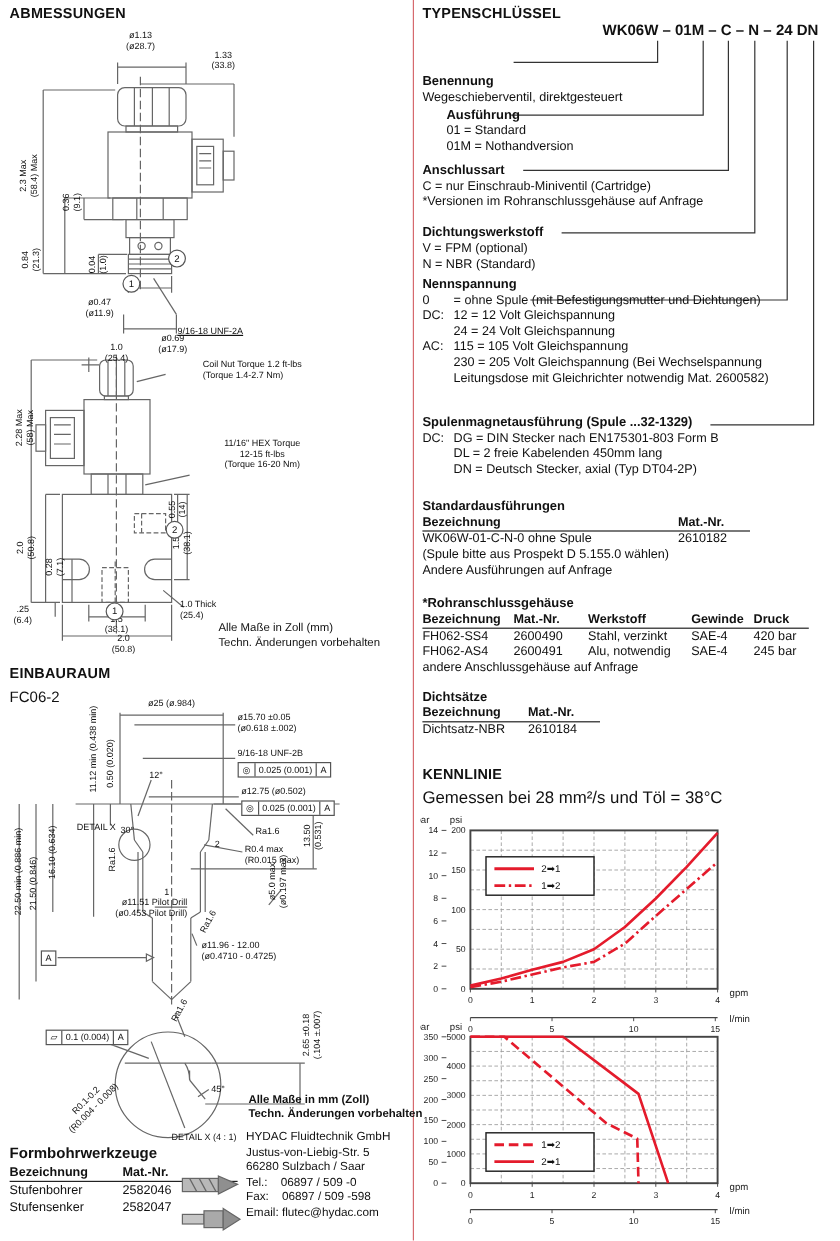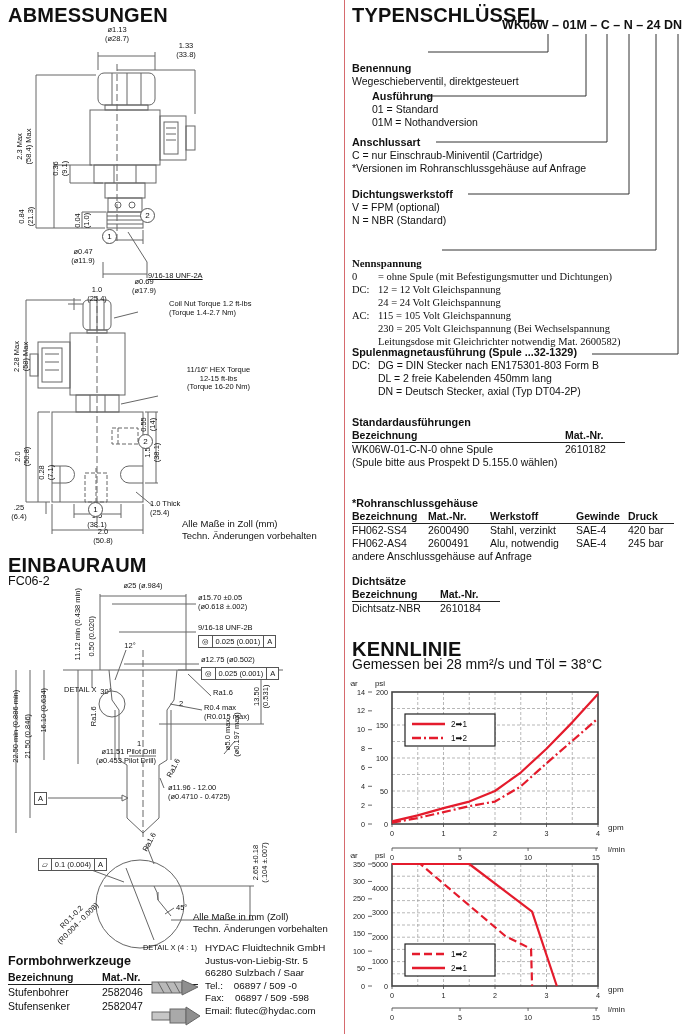--- a/index.html
+++ b/index.html
@@ -1,19 +1,19 @@
 <!DOCTYPE html>
 <html><head>
 <meta charset="utf-8">
 <style>
   html,body{margin:0;padding:0;background:#fff;}
   .page{position:relative;width:700px;height:1034px;background:#fff;overflow:hidden;
         font-family:"Liberation Sans","DejaVu Sans",sans-serif;color:#111;}
   .abs{position:absolute;}
-  .h1{font-size:20px;font-weight:bold;letter-spacing:0.2px;}
+  .h1{font-size:12px;font-weight:bold;letter-spacing:0.2px;}
   .h2{font-size:12px;}
   .divider{position:absolute;width:1px;background:#d66a6e;top:0;height:1034px;}
   
   .rcol{position:absolute;left:350px;top:0;width:350px;height:1034px;}
   .rsec{position:absolute;left:2px;width:340px;font-size:10.5px;line-height:13px;}
   .rh{font-weight:bold;font-size:10.8px;}
   .code{position:absolute;top:18px;left:0;width:332px;text-align:right;font-weight:bold;font-size:12.5px;}
   .vrow{display:flex;}
   .vpre{width:26px;flex:none;}
   .t-head{display:grid;font-weight:bold;border-bottom:1px solid #222;}
@@ -307,21 +307,21 @@
     </span>
     <span class="dl rot" style="left:214px;top:12px;width:76px;">2.65 ±0.18
 (.104 ±.007)</span>
     <span class="dl dll" style="left:168px;top:62px;width:24px;">45°</span>
     <span class="dl rot45" style="left:24px;top:70px;width:86px;">R0.1-0.2
 (R0.004 - 0.008)</span>
     <span class="dl rot60" style="left:122px;top:-4px;width:40px;">Ra1.6</span>
     <span class="dl" style="left:102px;top:102px;width:120px;">DETAIL X  (4 : 1)</span>
   </div>
 
-  <div class="note" style="left:193px;top:911px;">Alle Maße in mm (Zoll)
+  <div class="note" style="left:207px;top:911px;font-weight:bold;">Alle Maße in mm (Zoll)
 Techn. Änderungen vorbehalten</div>
 
   <div class="abs" style="left:8px;top:954px;width:190px;">
     <div class="tbl-title">Formbohrwerkzeuge</div>
     <div class="t-head grid-tools" style="font-size:10.5px;line-height:14px;margin-top:2px;">
       <span>Bezeichnung</span>
       <span>Mat.-Nr.</span>
     </div>
     <div>
 
@@ -392,21 +392,21 @@
       <div>C =  nur Einschraub-Miniventil (Cartridge)</div>
       <div>*Versionen im Rohranschlussgehäuse auf Anfrage</div>
     </div>
 
     <div class="rsec" style="top:188px;">
       <div class="rh">Dichtungswerkstoff</div>
       <div>V = FPM (optional)</div>
       <div>N = NBR (Standard)</div>
     </div>
 
-    <div class="rsec" style="top:257px;font-family:Liberation Serif, serif;">
+    <div class="rsec" style="top:231px;">
       <div class="rh">Nennspannung</div>
       <div>
 
           <div class="vrow">
             <span class="vpre">0</span>
             <span>= ohne Spule (mit Befestigungsmutter und Dichtungen)</span>
           </div>
 
           <div class="vrow">
             <span class="vpre">DC:</span>
@@ -463,20 +463,21 @@
         <span>Mat.-Nr.</span>
       </div>
       <div>
 
           <div class="t-row" style="grid-template-columns:213px 60px;">
             <span>WK06W-01-C-N-0 ohne Spule</span>
             <span>2610182</span>
           </div>
         </div>
       <div>(Spule bitte aus Prospekt D  5.155.0 wählen)</div>
+      <div>Andere Ausführungen auf Anfrage</div>
     </div>
 
     <div class="rsec" style="top:497px;">
       <div class="rh">*Rohranschlussgehäuse</div>
       <div class="t-head grid-rohr" style="width:322px;">
         <span>Bezeichnung</span>
         <span>Mat.-Nr.</span>
         <span>Werkstoff</span>
         <span>Gewinde</span>
         <span>Druck</span>

